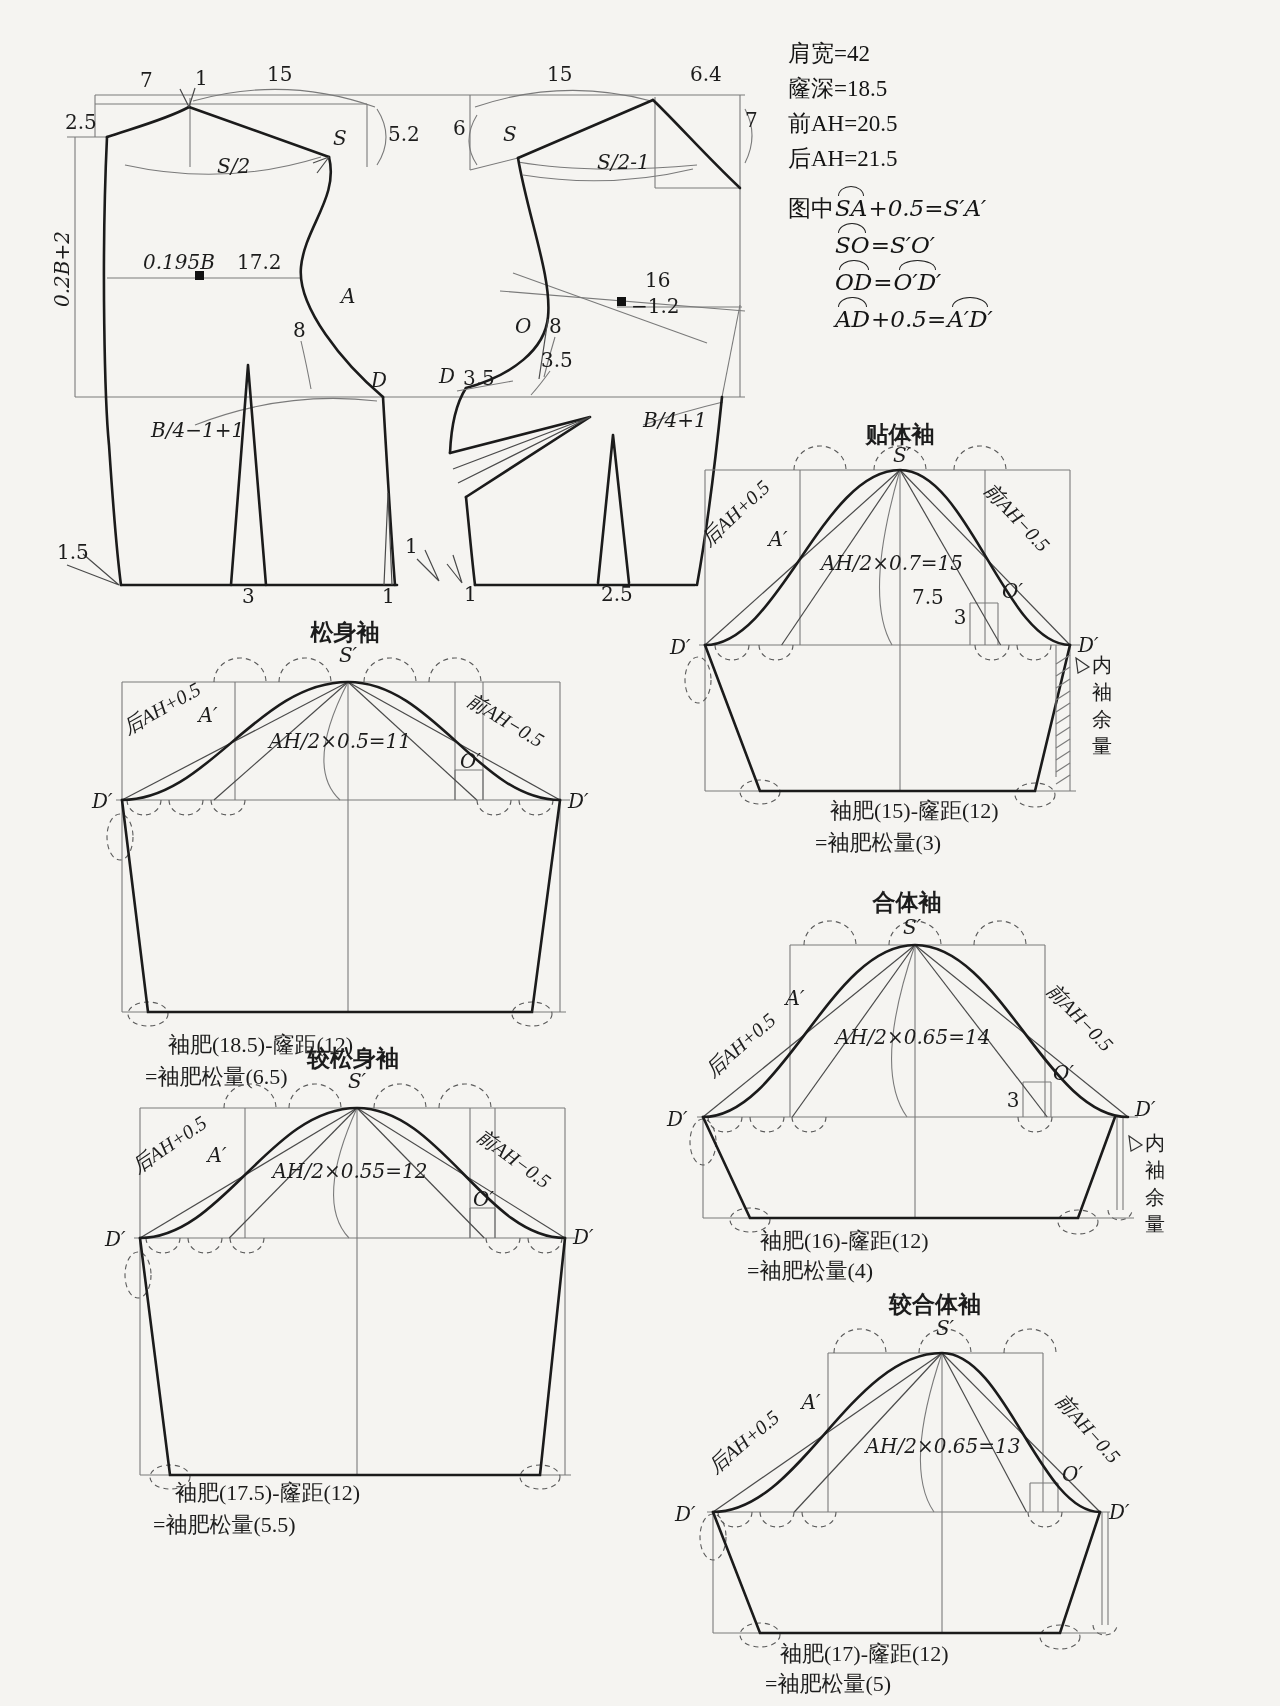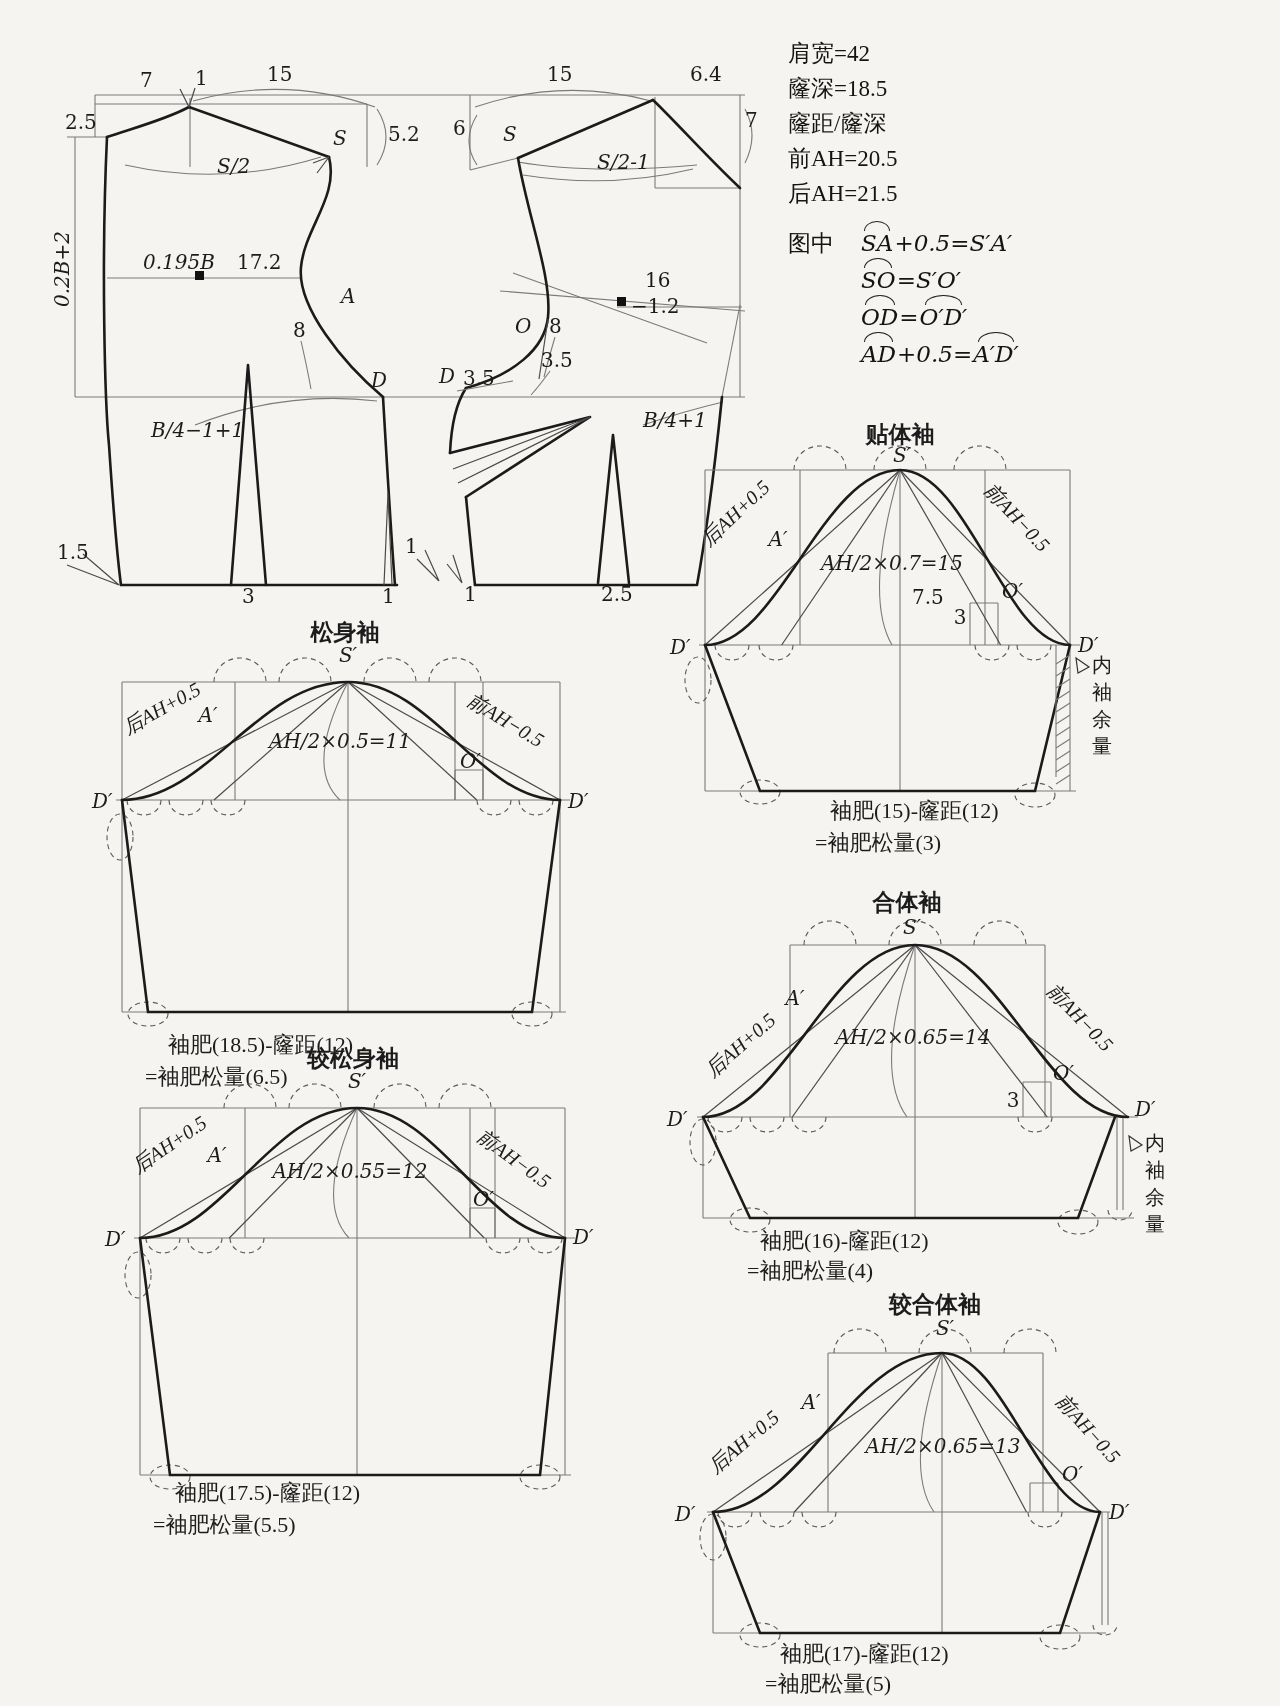--- a/index.html
+++ b/index.html
@@ -17,21 +17,21 @@
   .t-num{font:20px "DejaVu Serif",serif}
   .t-math{font:italic 20px "DejaVu Serif",serif}
   .t-title{font:600 23px "Liberation Serif",serif}
   .t-cap{font:22px "Liberation Serif",serif}
   .t-cn{font:20px "Liberation Serif",serif}
   .t-mix{font:italic 20px "Liberation Serif",serif}
   
   #info-panel{position:absolute;left:788px;top:36px;width:420px;color:#141414}
   .meas-line{font:23px "Liberation Serif",serif;line-height:35px;white-space:pre}
   #figure-note{display:flex;margin-top:14px}
-  #figure-note .note-label{font:23px "Liberation Serif",serif;line-height:37px;margin-right:26px}
+  #figure-note .note-label{font:23px "Liberation Serif",serif;line-height:37px;margin-right:0}
   .eq-line{font:italic 23px "DejaVu Serif",serif;line-height:37px}
   .eq-line span{display:inline-block}
   .arc{position:relative;padding:0 1px}
   .arc::before{content:"";position:absolute;left:12%;right:12%;top:-4px;height:9px;
      border:1.6px solid #222;border-bottom:none;border-radius:50%/100% 100% 0 0}
 </style>
 </head>
 <body>
 
 <div id="canvas">
@@ -146,21 +146,20 @@
       <text class="t-num" x="418" y="340">3.5</text>
       <text class="t-math" x="598" y="382">B/4+1</text>
       <text class="t-num" x="419" y="556">1</text>
       <text class="t-num" x="556" y="556">2.5</text>
     </g>
   </svg>
 
   <div id="info-panel">
     <div class="meas-line">肩宽=42</div>
     <div class="meas-line">窿深=18.5</div>
-    <div class="meas-line">窿距/窿深</div>
     <div class="meas-line">前AH=20.5</div>
     <div class="meas-line">后AH=21.5</div>
     <div id="figure-note">
       <div class="note-label">图中</div>
       <div>
           <div class="eq-line"><span class="arc">SA</span><span>+0.5=</span><span>S′A′</span></div>
           <div class="eq-line"><span class="arc">SO</span><span>=</span><span>S′O′</span></div>
           <div class="eq-line"><span class="arc">OD</span><span>=</span><span class="arc">O′D′</span></div>
           <div class="eq-line"><span class="arc">AD</span><span>+0.5=</span><span class="arc">A′D′</span></div>
         </div>

